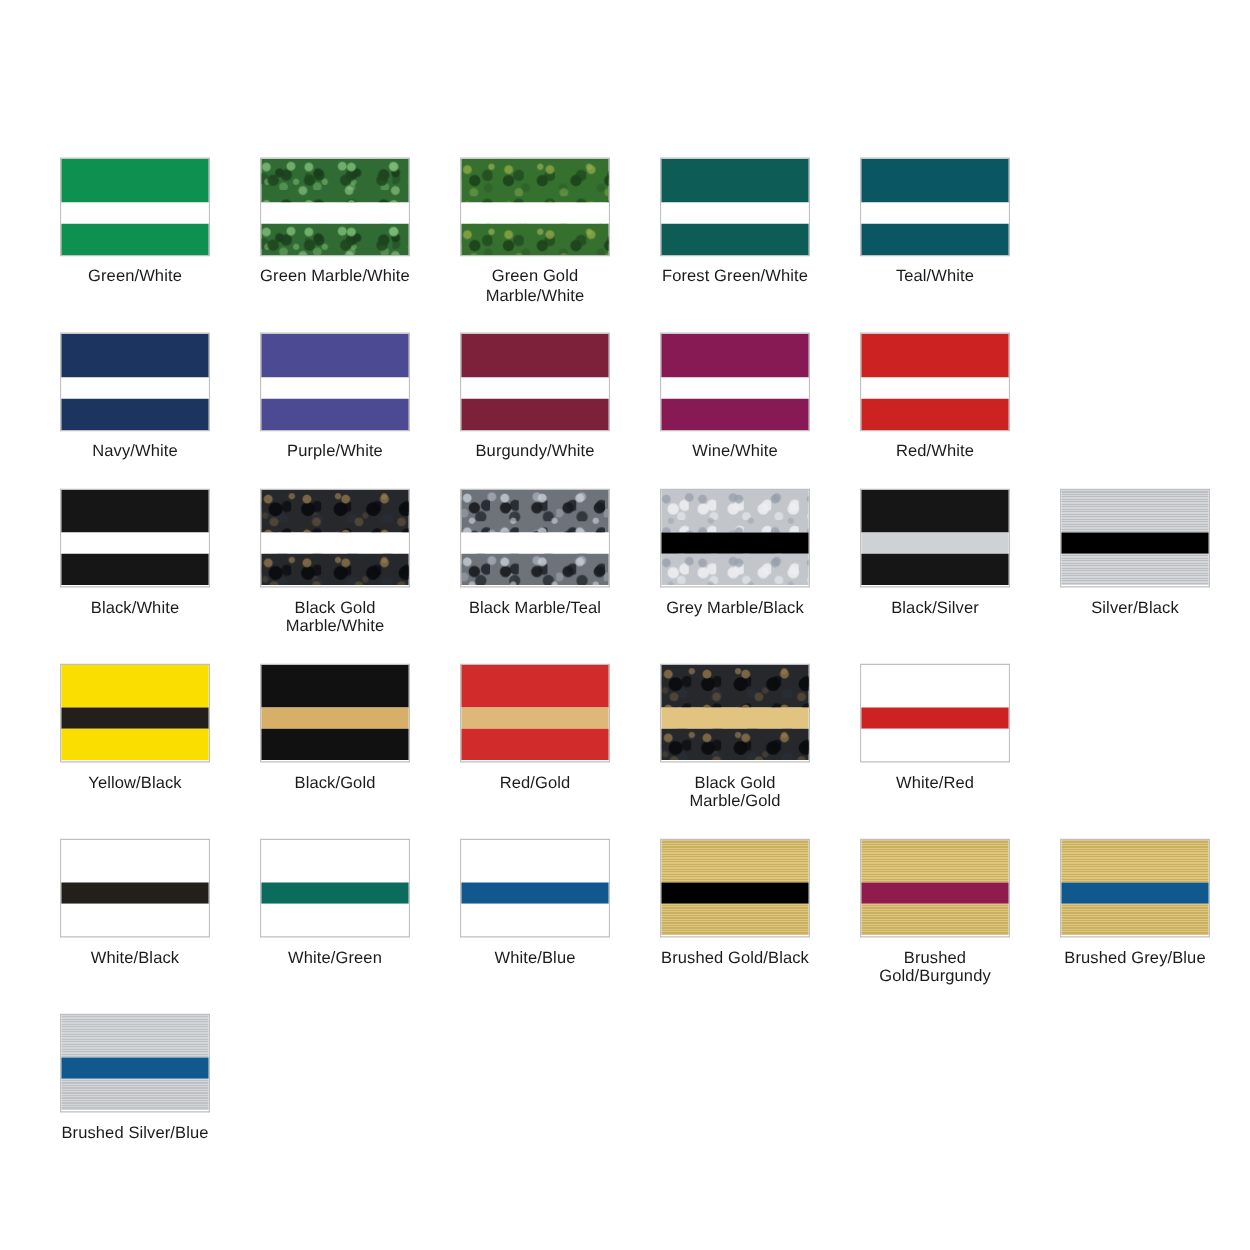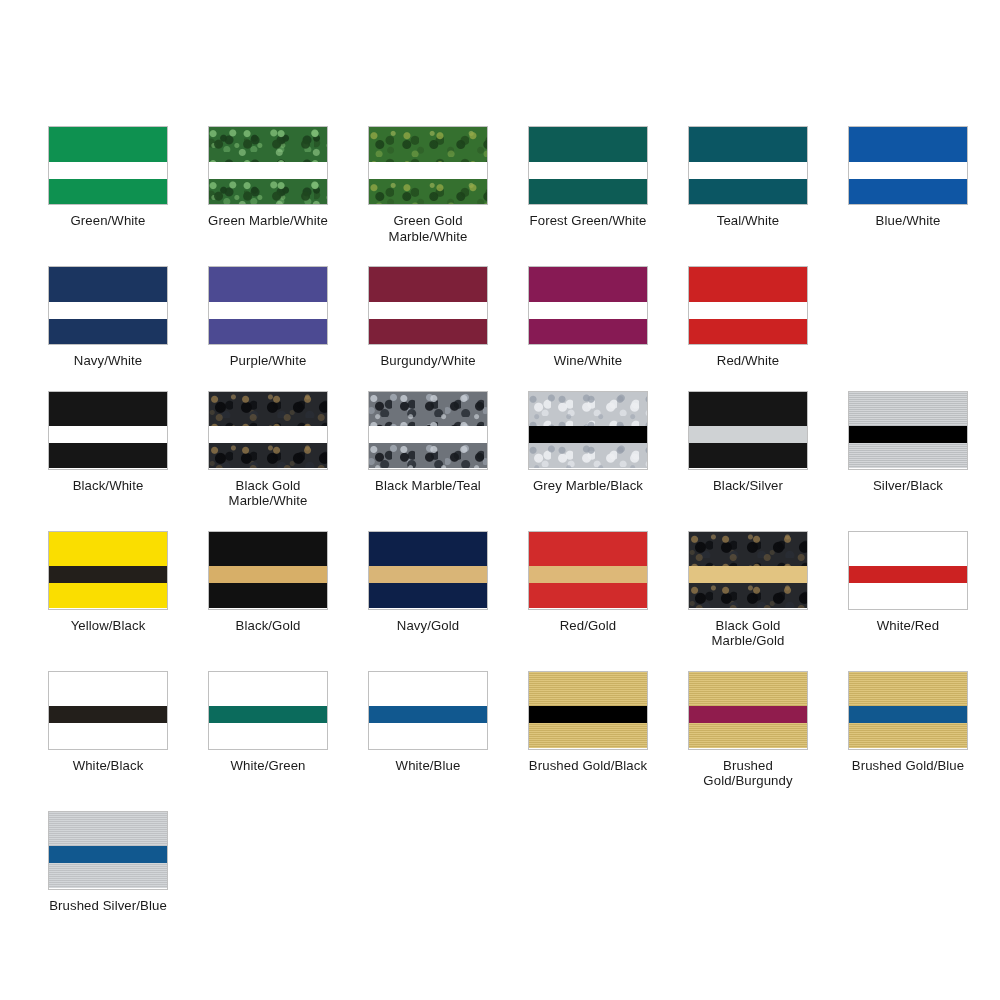--- a/index.html
+++ b/index.html
@@ -199,28 +199,20 @@
         <div class="swatch-label">Forest Green/White</div>
       </div>
       <div class="swatch-cell">
         <div class="plate">
           <div class="band top" style="background: rgb(11, 86, 99);"></div>
           <div class="band stripe" style="background: rgb(255, 255, 255);"></div>
           <div class="band bottom" style="background: rgb(11, 86, 99);"></div>
         </div>
         <div class="swatch-label">Teal/White</div>
       </div>
-      <div class="swatch-cell">
-        <div class="plate">
-          <div class="band top" style="background: rgb(15, 86, 164);"></div>
-          <div class="band stripe" style="background: rgb(255, 255, 255);"></div>
-          <div class="band bottom" style="background: rgb(15, 86, 164);"></div>
-        </div>
-        <div class="swatch-label">Blue/White</div>
-      </div>
     </div>
     <div style="height: 22px;"></div>
     <div class="swatch-row">
       <div class="swatch-cell">
         <div class="plate">
           <div class="band top" style="background: rgb(27, 53, 96);"></div>
           <div class="band stripe" style="background: rgb(255, 255, 255);"></div>
           <div class="band bottom" style="background: rgb(27, 53, 96);"></div>
         </div>
         <div class="swatch-label">Navy/White</div>
@@ -322,28 +314,20 @@
       <div class="swatch-cell">
         <div class="plate">
           <div class="band top" style="background: rgb(17, 17, 17);"></div>
           <div class="band stripe" style="background: rgb(215, 175, 104);"></div>
           <div class="band bottom" style="background: rgb(17, 17, 17);"></div>
         </div>
         <div class="swatch-label">Black/Gold</div>
       </div>
       <div class="swatch-cell">
         <div class="plate">
-          <div class="band top" style="background: rgb(13, 32, 73);"></div>
-          <div class="band stripe" style="background: rgb(217, 181, 119);"></div>
-          <div class="band bottom" style="background: rgb(13, 32, 73);"></div>
-        </div>
-        <div class="swatch-label">Navy/Gold</div>
-      </div>
-      <div class="swatch-cell">
-        <div class="plate">
           <div class="band top" style="background: rgb(209, 43, 43);"></div>
           <div class="band stripe" style="background: rgb(221, 184, 120);"></div>
           <div class="band bottom" style="background: rgb(209, 43, 43);"></div>
         </div>
         <div class="swatch-label">Red/Gold</div>
       </div>
       <div class="swatch-cell">
         <div class="plate">
           <div class="band top tex-black-gold-marble" style="background-color: rgb(38, 40, 44);"></div>
           <div class="band stripe" style="background: rgb(226, 196, 129);"></div>
@@ -401,21 +385,21 @@
           <div class="band bottom tex-brushed" style="background-color: rgb(217, 189, 106);"></div>
         </div>
         <div class="swatch-label">Brushed Gold/Burgundy</div>
       </div>
       <div class="swatch-cell">
         <div class="plate">
           <div class="band top tex-brushed" style="background-color: rgb(217, 189, 106);"></div>
           <div class="band stripe" style="background: rgb(17, 88, 143);"></div>
           <div class="band bottom tex-brushed" style="background-color: rgb(217, 189, 106);"></div>
         </div>
-        <div class="swatch-label">Brushed Gold/Blue</div>
+        <div class="swatch-label">Brushed Grey/Blue</div>
       </div>
     </div>
     <div style="height: 22px;"></div>
     <div class="swatch-row">
       <div class="swatch-cell">
         <div class="plate">
           <div class="band top tex-brushed" style="background-color: rgb(205, 208, 211);"></div>
           <div class="band stripe" style="background: rgb(17, 88, 143);"></div>
           <div class="band bottom tex-brushed" style="background-color: rgb(205, 208, 211);"></div>
         </div>

